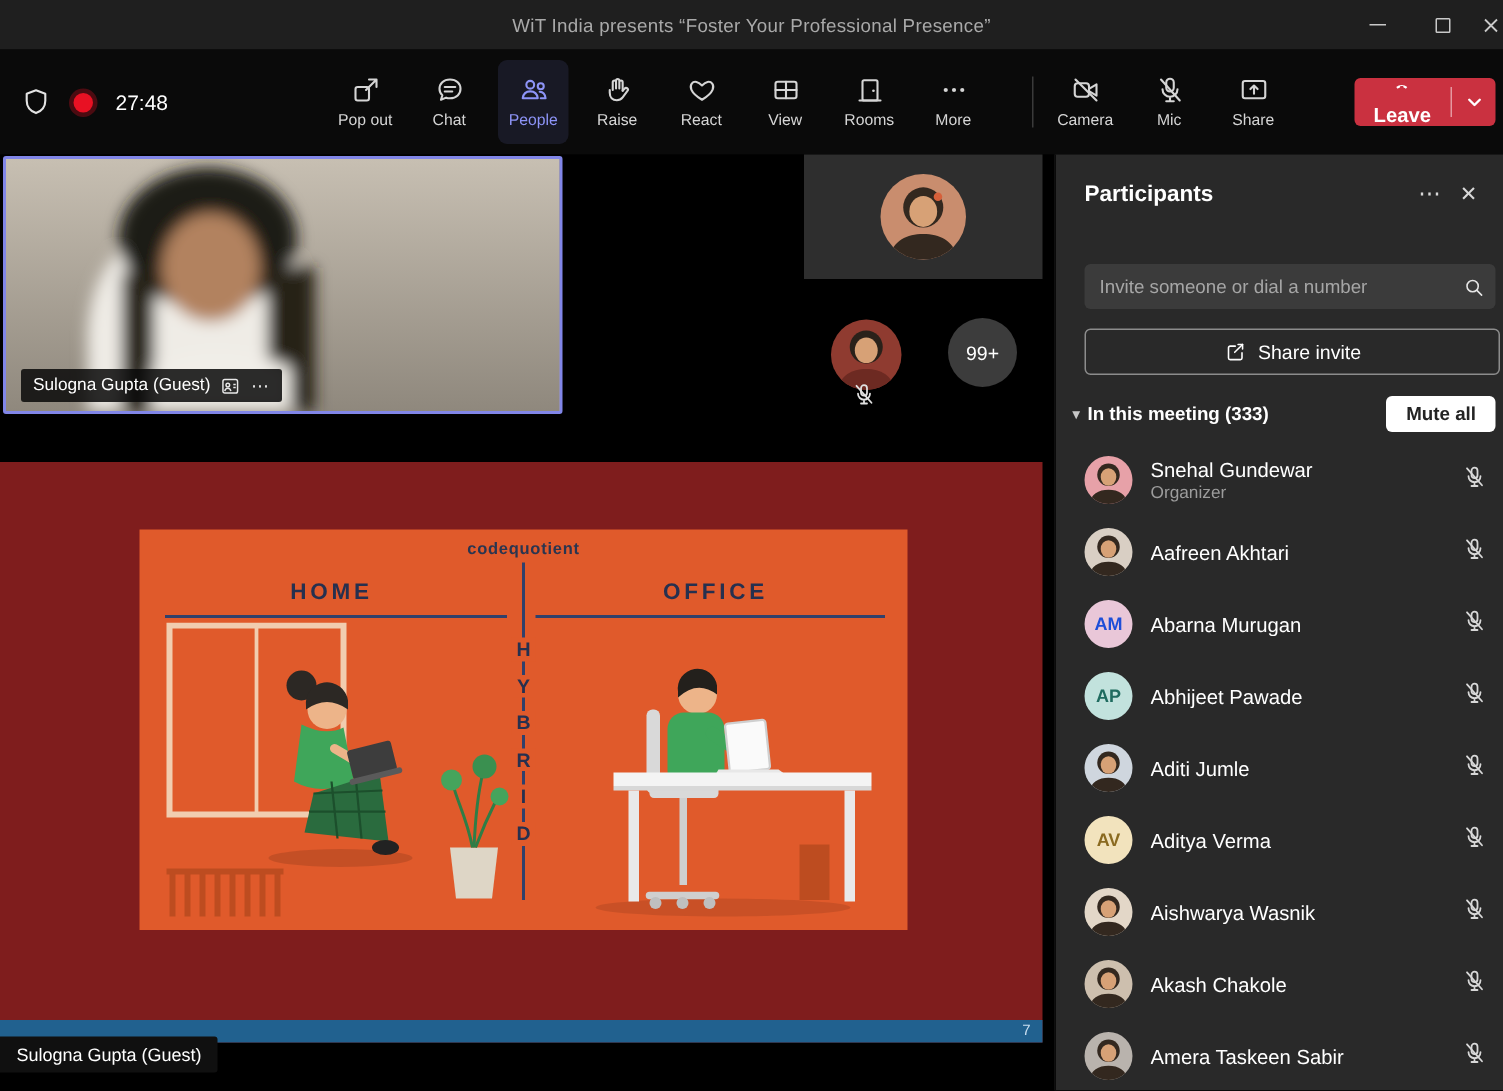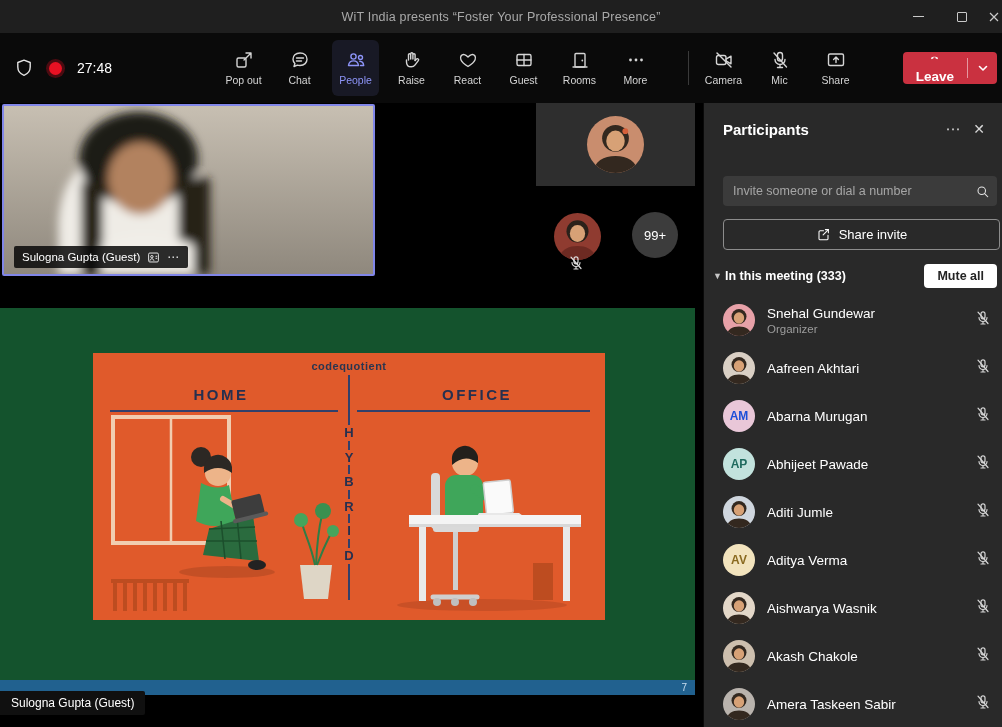--- a/index.html
+++ b/index.html
@@ -53,21 +53,21 @@
   .nameplate .np-more { color:#e8e8e8; font-size:12px; line-height:10px; letter-spacing:1px; }
 
   .thumb-tile { position:absolute; left:536px; top:0; width:159px; height:83px; background:#2e2e2e; display:flex; align-items:center; justify-content:center; cursor:pointer; }
   .round-avatar { border-radius:50%; overflow:hidden; display:flex; align-items:center; justify-content:center; flex-shrink:0; }
   .thumb-tile .round-avatar { width:57px; height:57px; }
   .thumb-avatar2 { position:absolute; left:554px; top:110px; width:47px; height:47px; cursor:pointer; }
   .overflow-badge { position:absolute; left:632px; top:109px; width:46px; height:46px; border-radius:50%; background:#3c3c3c; color:#fff; font-size:13px; display:flex; align-items:center; justify-content:center; cursor:pointer; }
   .thumb-mic { position:absolute; left:568px; top:152px; width:16px; height:16px; color:#e0e0e0; }
   .thumb-mic svg { width:16px; height:16px; stroke:currentColor; fill:none; stroke-width:1.2; stroke-linecap:round; }
 
-  .screenshare { position:absolute; left:0; top:205px; width:695px; height:387px; background:#14532d; cursor:pointer; }
+  .screenshare { position:absolute; left:0; top:205px; width:695px; height:387px; background:#7f1d1d; cursor:pointer; }
   .screenshare .bottom-band { position:absolute; left:0; bottom:0; width:100%; height:15px; background:#21618f; }
   .page-number { position:absolute; right:8px; bottom:2px; color:#c9def0; font-size:10px; }
 
   .slide-box { position:absolute; left:93px; top:45px; width:512px; height:267px; background:#e05a2b; overflow:hidden; }
   .slide-brand { position:absolute; top:7px; left:0; width:100%; text-align:center; color:#2a3550; font-size:11px; font-weight:700; letter-spacing:.5px; }
   .slide-heading { position:absolute; top:33px; width:256px; text-align:center; color:#26304f; font-size:15px; font-weight:700; letter-spacing:2.5px; }
   .slide-heading.left { left:0; }
   .slide-heading.right { left:256px; }
   .slide-underline { position:absolute; top:57px; height:1.5px; background:#31406b; }
   .slide-underline.left { left:17px; width:228px; }
@@ -198,21 +198,21 @@
           <span class="tlabel">React</span>
         </div>
 
         <div class="tbtn">
           <span class="ticon">
             <svg viewBox="0 0 20 20">
               <rect x="3" y="4.5" width="14" height="11" rx="1.5"></rect>
               <path d="M10 4.5v11M3 10h14"></path>
             </svg>
           </span>
-          <span class="tlabel">Guest</span>
+          <span class="tlabel">View</span>
         </div>
 
         <div class="tbtn">
           <span class="ticon">
             <svg viewBox="0 0 20 20">
               <rect x="5" y="3.5" width="10" height="13.5" rx="1"></rect>
               <circle cx="12.3" cy="10.5" r=".9" fill="currentColor" stroke="none"></circle>
               <path d="M3 17h14"></path>
             </svg>
           </span>

